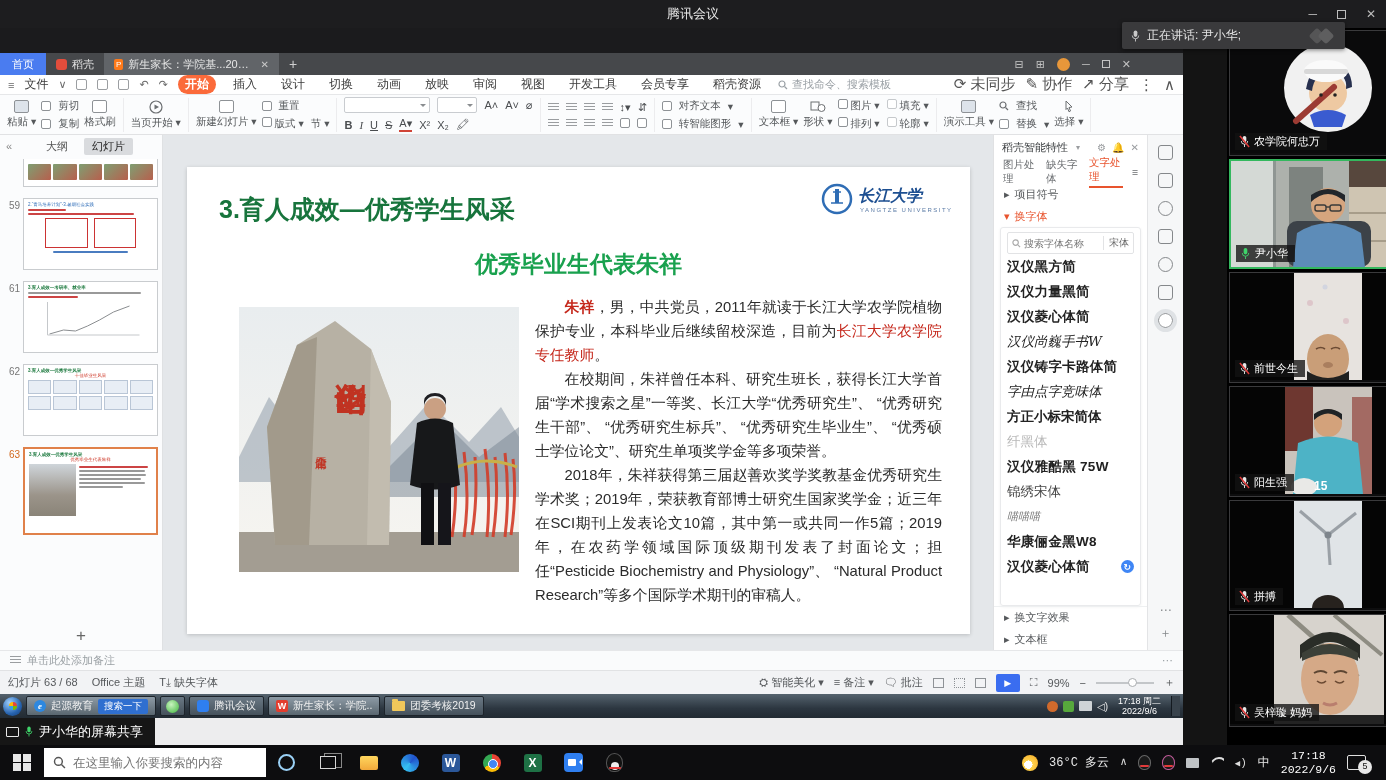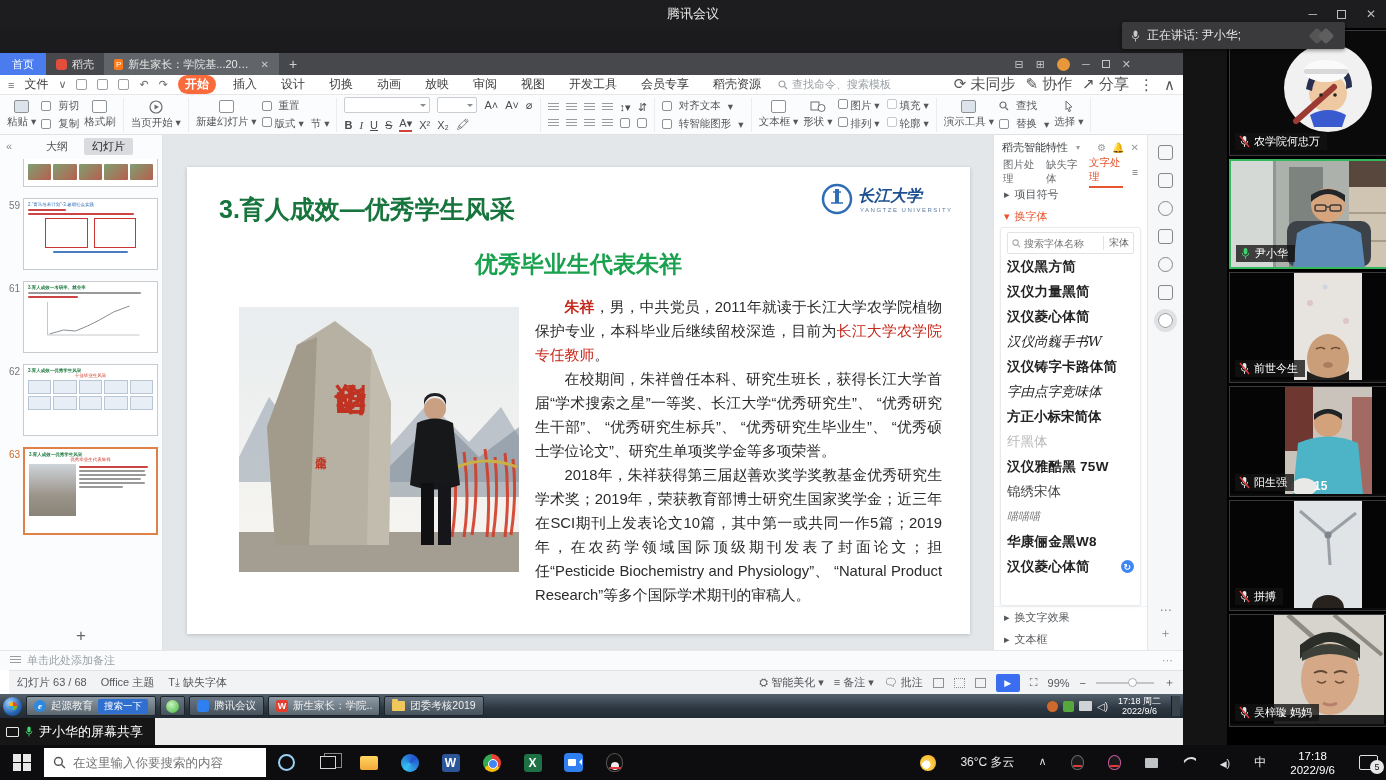--- a/index.html
+++ b/index.html
@@ -143,21 +143,21 @@
   .rs-ic.round { border-radius:50%; }
   .rs-ic.on { outline:4px solid #dfe2e5; background:#fff; }
   .rs-bottom { margin-top:auto; display:flex; flex-direction:column; align-items:center; gap:8px; padding-bottom:8px;
                color:#85888b; font-size:12px; }
 
   
   .notes { height:20px; background:#fafbfc; border-top:1px solid #e6e7e9; display:flex; align-items:center;
            padding:0 10px; gap:6px; font-size:11px; color:#9aa0a4; }
   .notes .dots { margin-left:auto; color:#9aa0a4; }
   .statusbar { height:24px; background:#f2f3f5; border-top:1px solid #e1e2e4; display:flex; align-items:center;
-               font-size:11px; color:#55585b; padding:0 8px; gap:14px;margin-left:9px; }
+               font-size:11px; color:#55585b; padding:0 8px; gap:14px; }
   .statusbar .right { margin-left:auto; display:flex; align-items:center; gap:10px; }
   .viewic { display:inline-block; width:11px; height:10px; border:1px solid #8e9296; }
   .playbtn { width:24px; height:18px; background:#3a6df0; border-radius:2px; color:#fff; font-size:9px;
              display:flex; align-items:center; justify-content:center; }
   .slider { width:58px; height:2px; background:#c3c6c9; position:relative; }
   .slider i { position:absolute; left:55%; top:-4px; width:9px; height:9px; border-radius:50%; background:#fff;
               border:1px solid #aaadb0; }
 
   
   .win7 { position:absolute; left:0; top:666px; width:1183px; height:24px;
@@ -197,21 +197,21 @@
           background:rgba(18,18,18,.78); padding:1px 7px 1px 4px; color:#fff; font-size:11px; white-space:nowrap; }
 
   
   .winbar { left:0; top:745px; width:1386px; height:35px; background:#0d0d0f; display:flex; align-items:center; z-index:40; }
   .startbtn { width:44px; height:35px; display:flex; align-items:center; justify-content:center; }
   .winlogo { display:grid; grid-template-columns:8px 8px; grid-template-rows:8px 8px; gap:1.5px; }
   .winlogo i { background:#e8e8e8; }
   .tb-search { width:222px; height:29px; background:#fff; display:flex; align-items:center; gap:7px; padding:0 9px; }
   .tb-search input { border:none; outline:none; font-size:12.5px; color:#333; width:170px; background:transparent; }
   .tb-slot { width:41px; height:35px; display:flex; align-items:center; justify-content:center; }
-  .tb-right { margin-left:auto; display:flex; align-items:center; gap:24px; padding-right:8px; color:#e8e8e8; font-size:12px; }
+  .tb-right { margin-left:auto; display:flex; align-items:center; gap:11px; padding-right:20px; color:#e8e8e8; font-size:12px;font-family:Liberation Mono, monospace; }
   .tb-clock { text-align:center; font-size:11.5px; line-height:14px; color:#fff; }
   .notif { position:relative; width:19px; height:15px; border:1.4px solid #e0e0e0; border-radius:2px; }
   .badge { position:absolute; right:-7px; bottom:-5px; width:14px; height:14px; border-radius:50%; background:#e8e8e8;
            color:#111; font-size:9px; display:flex; align-items:center; justify-content:center; }
   .cortana { width:17px; height:17px; border-radius:50%; border:2px solid #9ad0f5; }
   .taskview { width:16px; height:13px; border:1.4px solid #d5d5d5; position:relative; background:#0d0d0f; }
   .taskview:before { content:""; position:absolute; left:3px; top:-4px; width:16px; height:13px; border:1.4px solid #888; z-index:-1; }
   .ic-expl { width:18px; height:14px; background:linear-gradient(#ffd65e,#f2a93b); border-radius:2px; }
   .ic-edge { width:18px; height:18px; border-radius:50%; background:conic-gradient(from 220deg,#35c1f1,#2052cc,#35c1f1); }
   .ic-word { width:18px; height:18px; border-radius:3px; background:#2b5799; color:#fff; font-size:12px; font-weight:bold;

